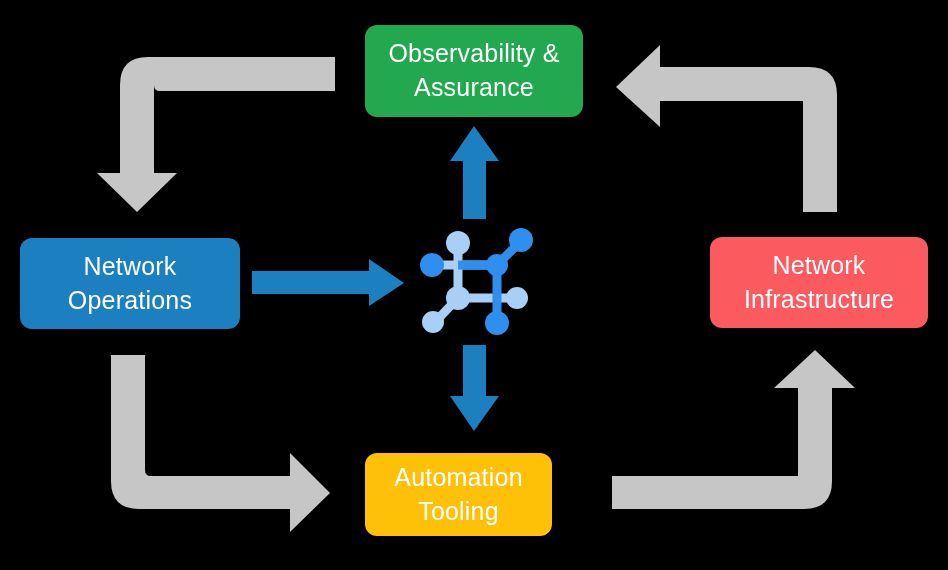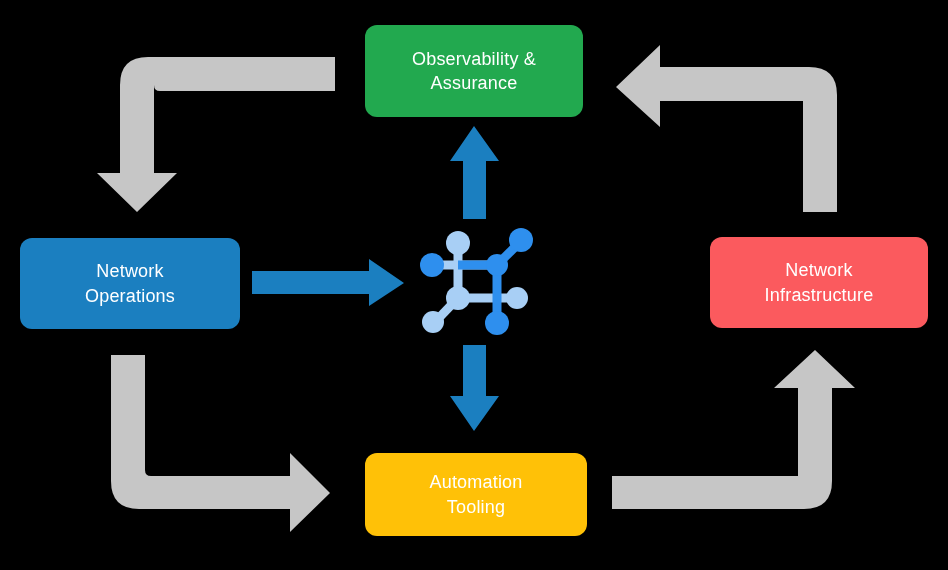--- a/index.html
+++ b/index.html
@@ -23,21 +23,21 @@
     top: 0;
   }
   .node-box {
     position: absolute;
     display: flex;
     align-items: center;
     justify-content: center;
     text-align: center;
     border-radius: 12px;
     color: #ffffff;
-    font-size: 18px;
+    font-size: 25px;
     line-height: 1.35;
     font-weight: 400;
     letter-spacing: 0.2px;
     box-sizing: border-box;
     padding: 6px 10px;
   }
   .node-label {
     white-space: pre-line;
     display: block;
   }
@@ -47,21 +47,21 @@
   }
   #box-network-operations {
     left: 20px; top: 238px; width: 220px; height: 91px;
     background: #1B7FC0;
   }
   #box-network-infrastructure {
     left: 710px; top: 237px; width: 218px; height: 91px;
     background: #FB5A5E;
   }
   #box-automation-tooling {
-    left: 365px; top: 453px; width: 222px; height: 83px;
+    left: 365px; top: 453px; width: 187px; height: 83px;
     background: #FFC107;
   }
 </style>
 </head>
 <body>
 
 <div id="canvas">
 
   <svg class="diagram-svg" width="948" height="570" viewBox="0 0 948 570">
 

